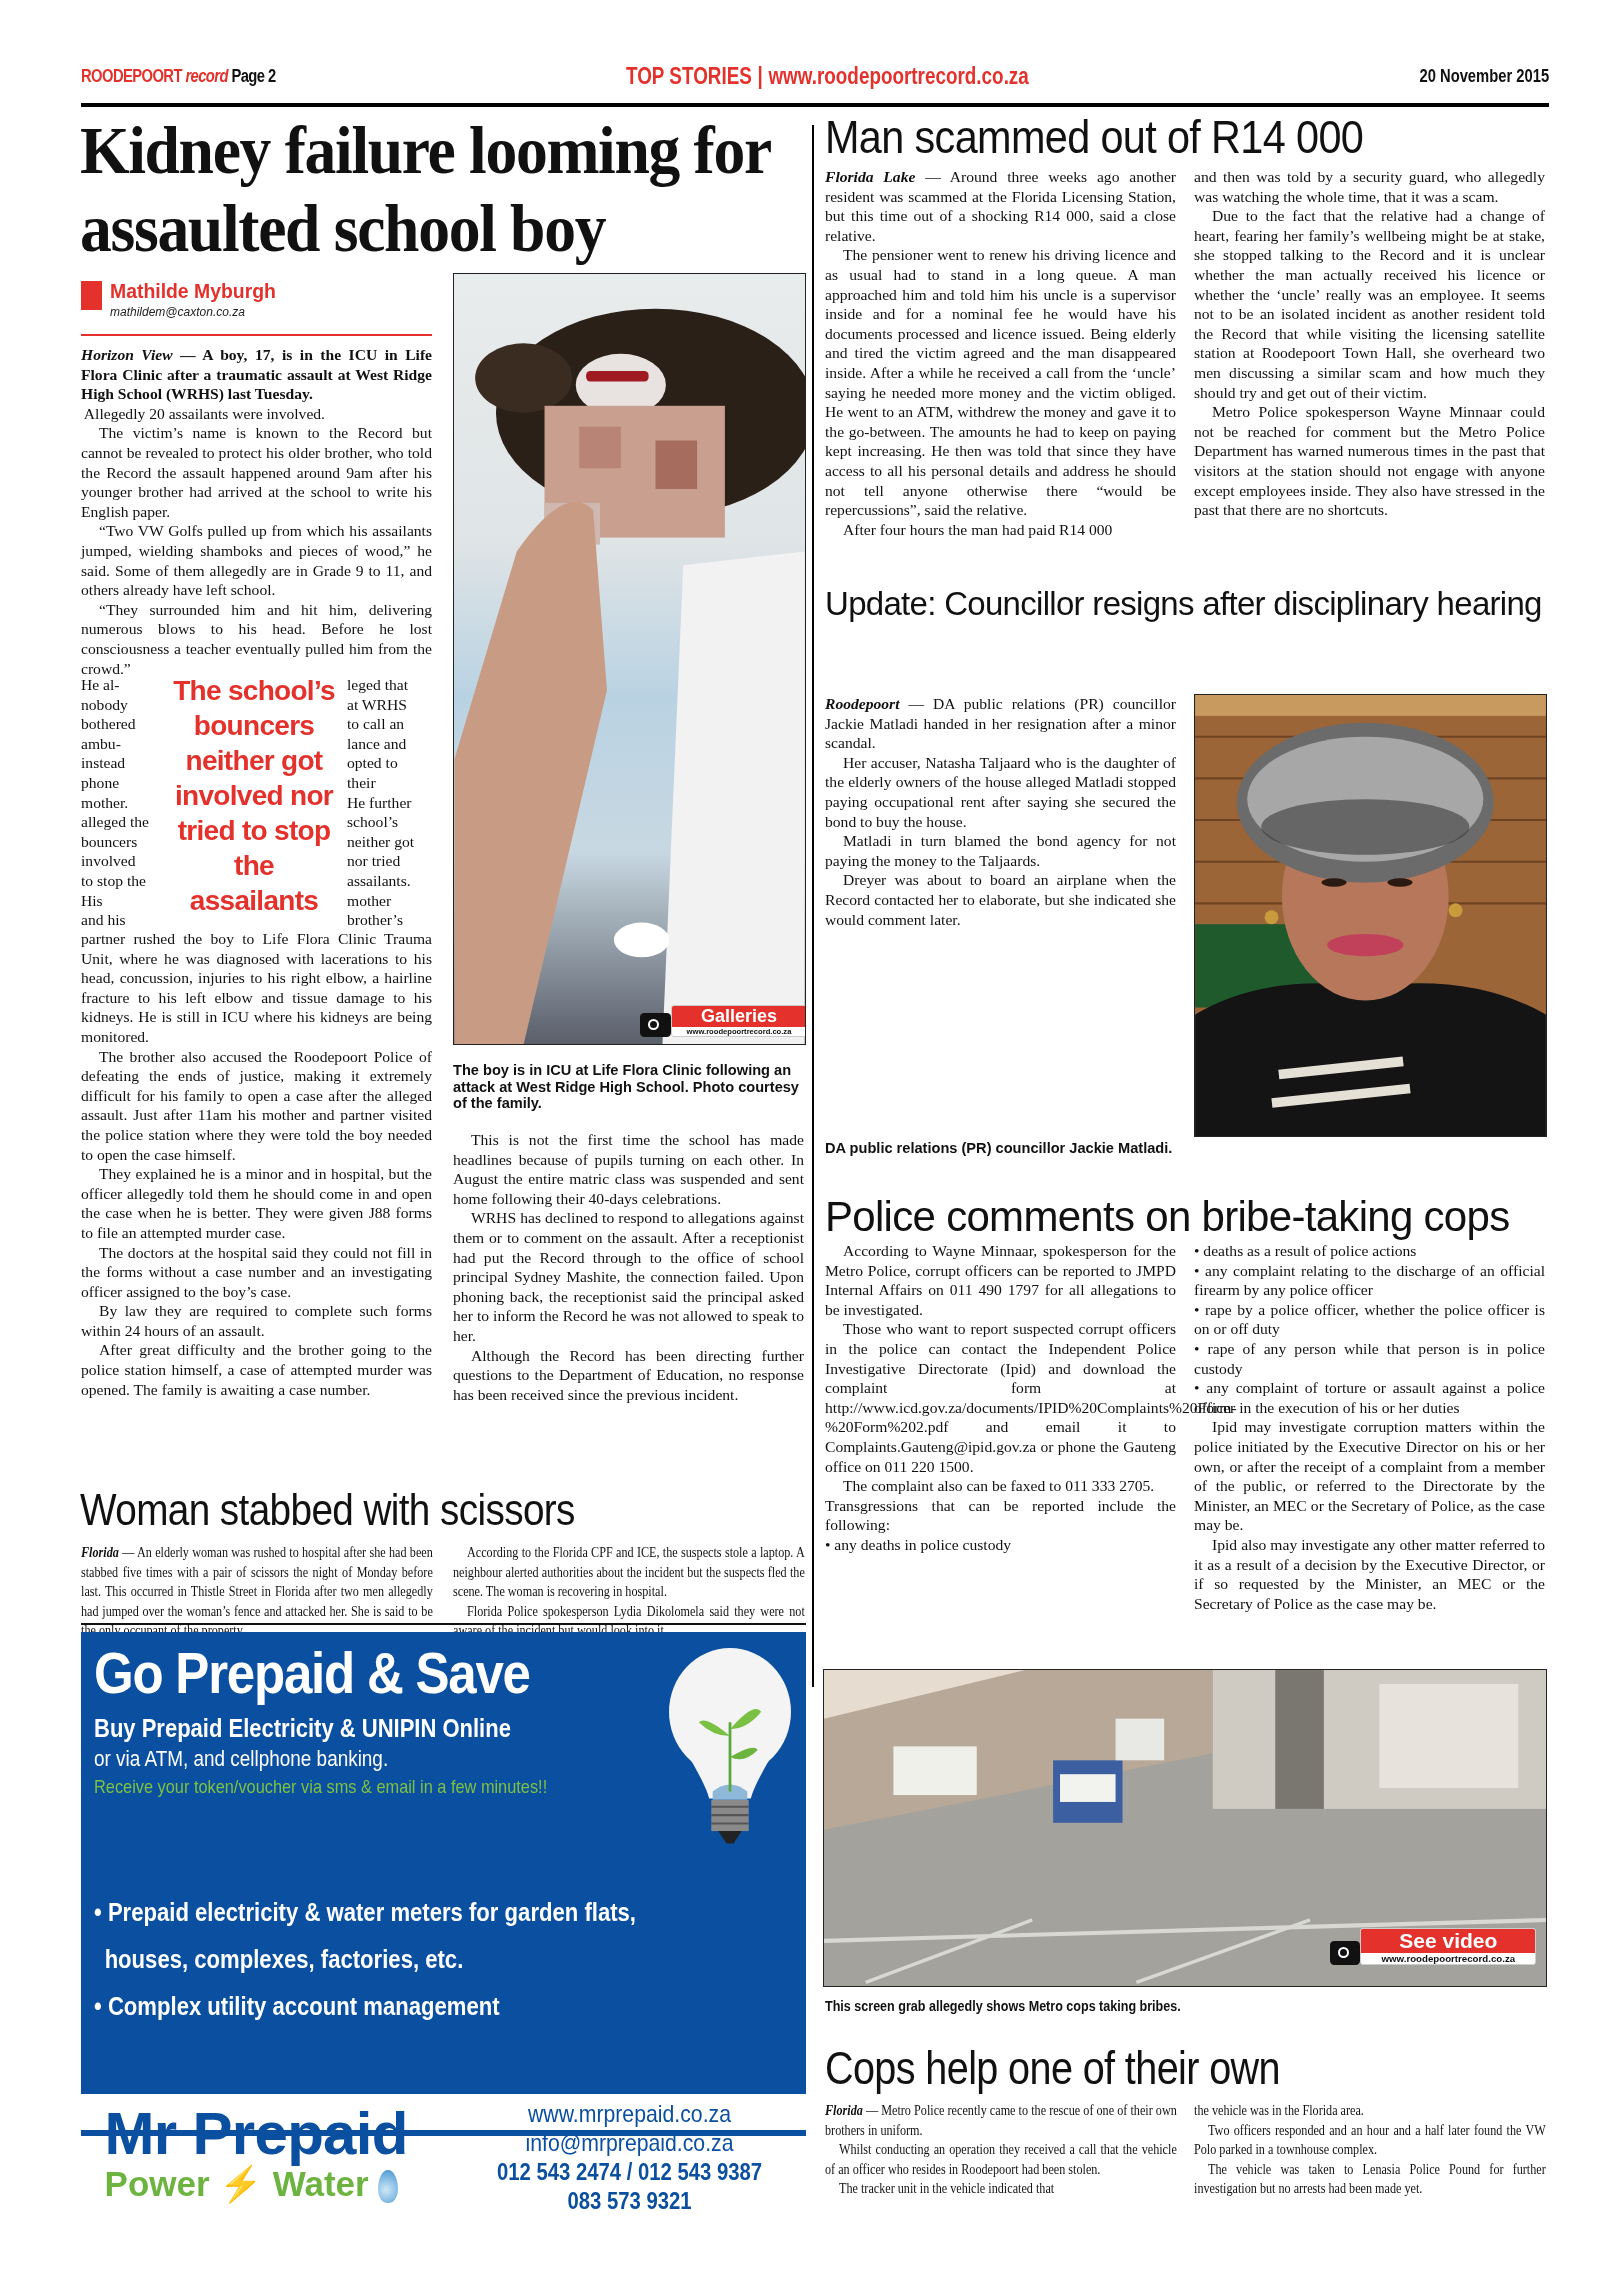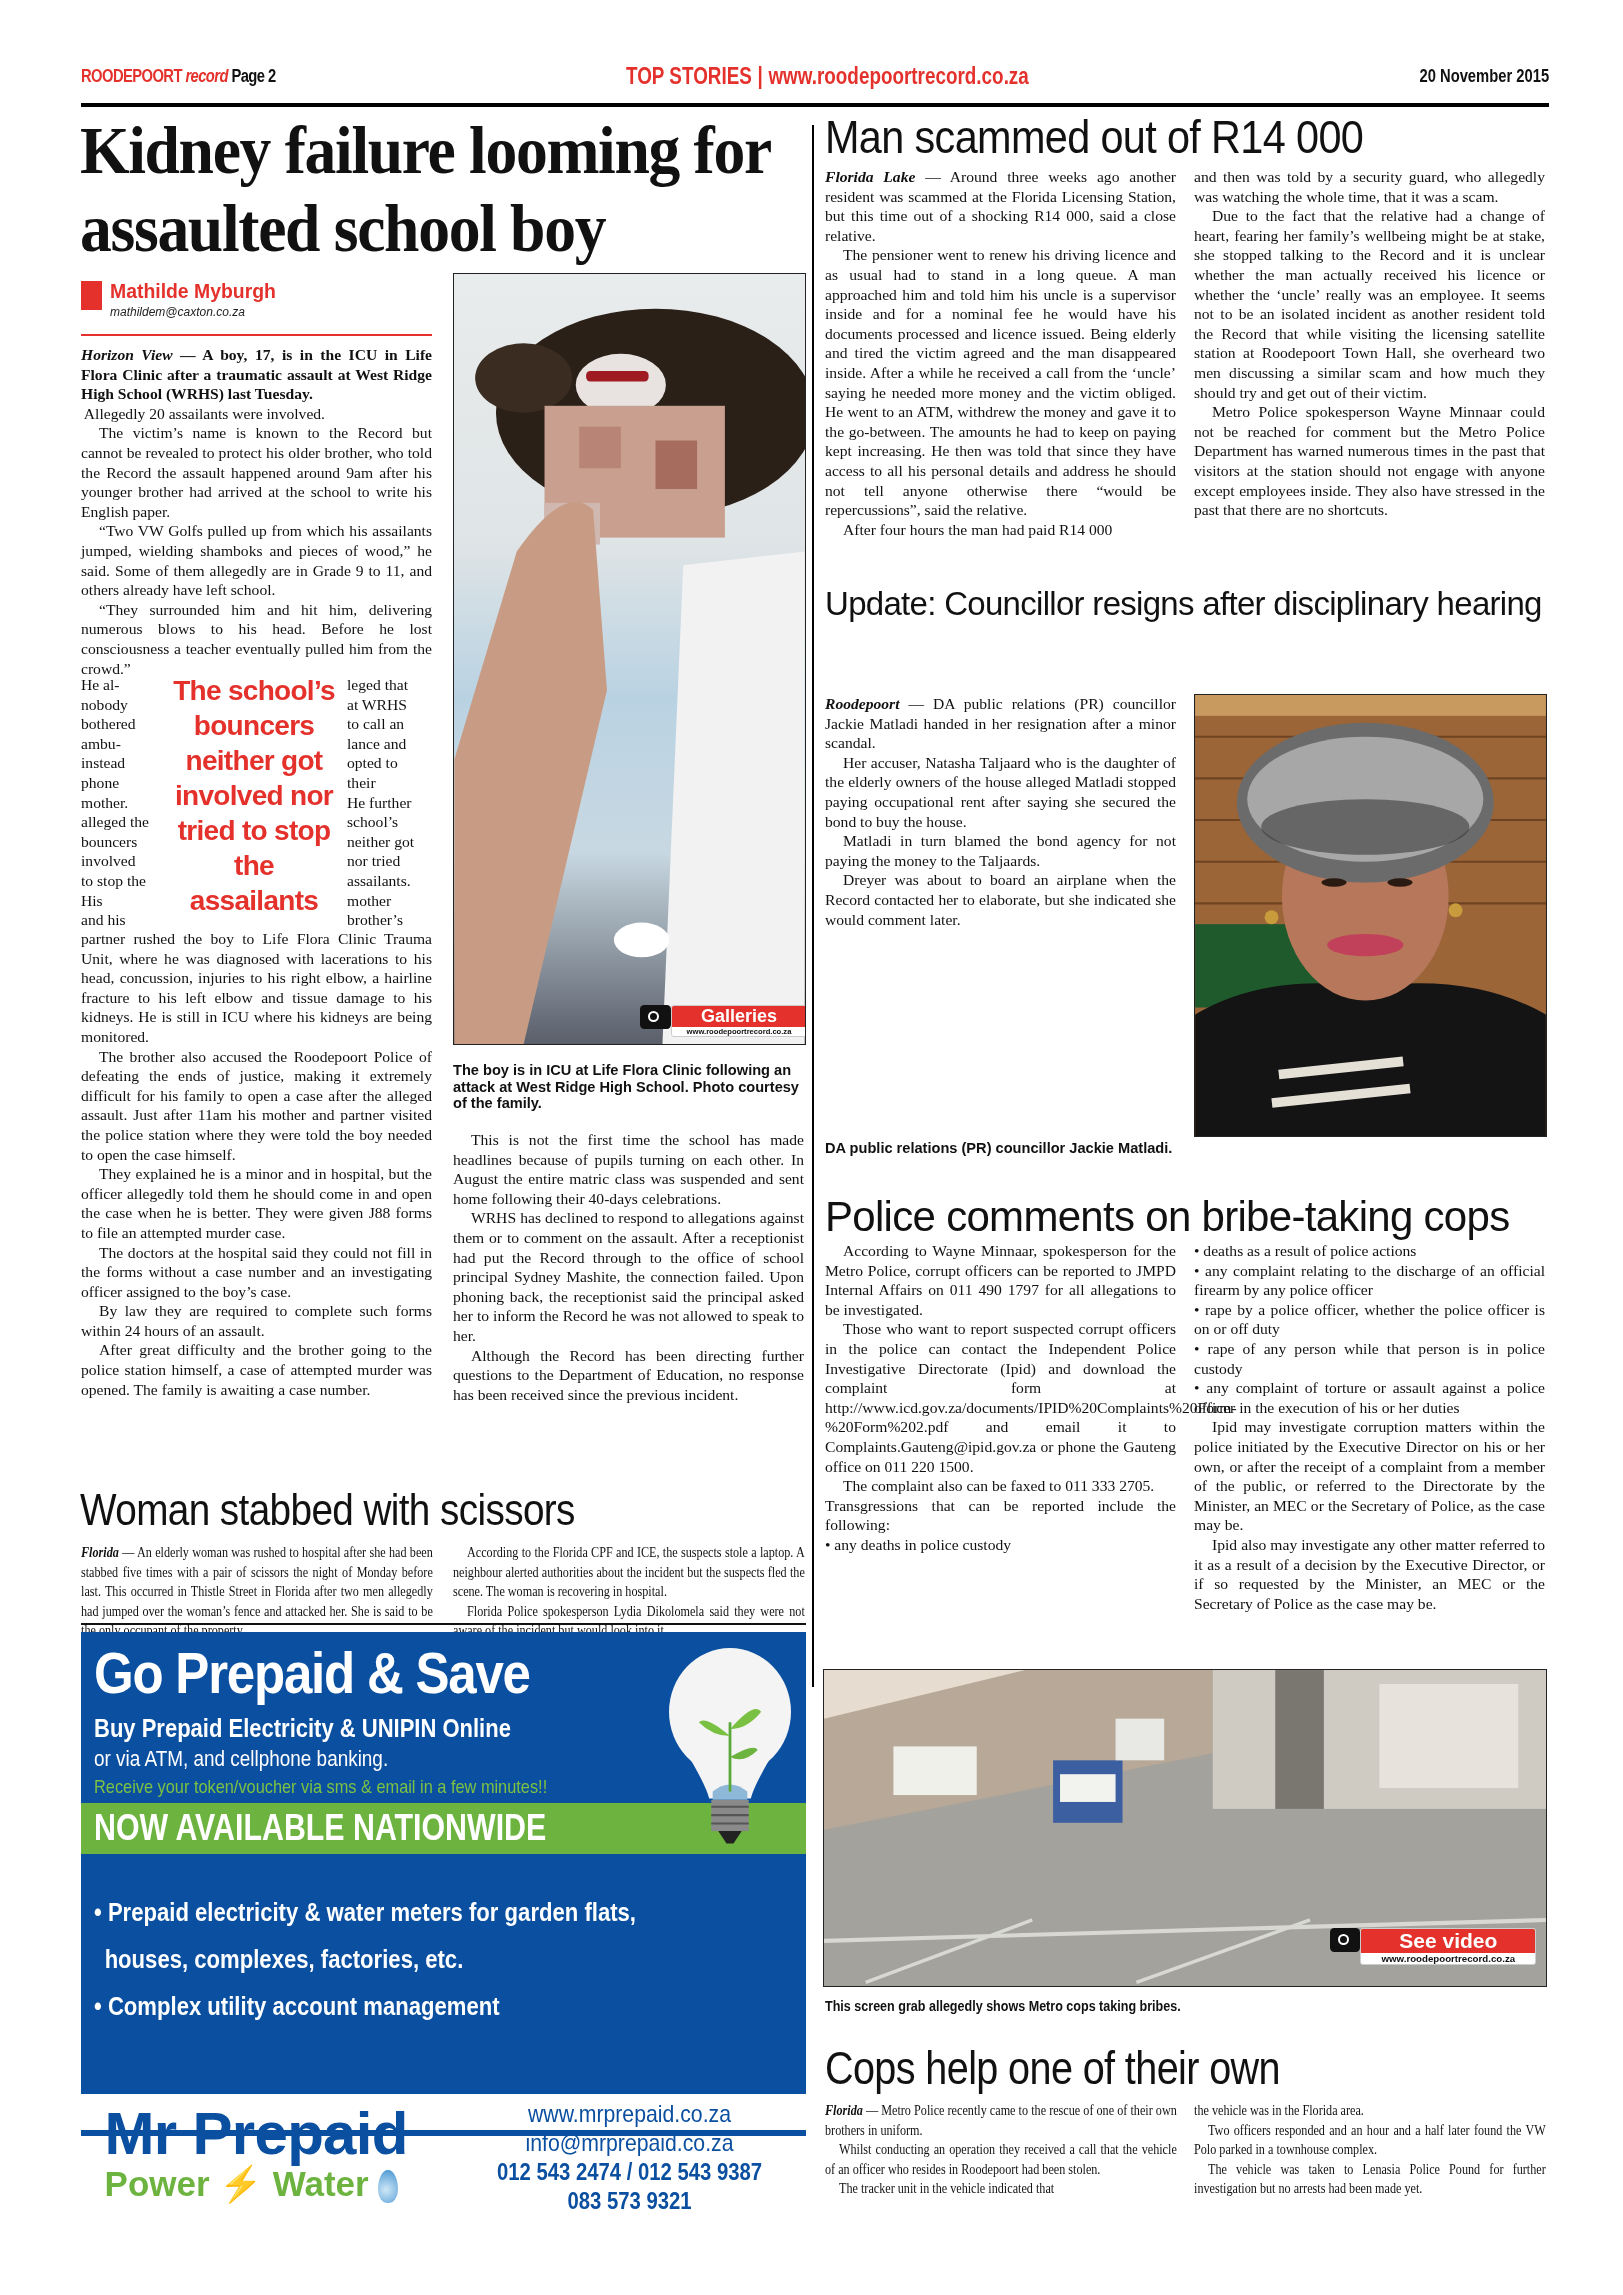--- a/index.html
+++ b/index.html
@@ -32,21 +32,21 @@
   .body-text p { margin: 0; text-indent: 18px; }
   .body-text p.noind { text-indent: 0; }
   .body-text .dateline { font-style: italic; font-weight: bold; }
   .lead-bold { font-weight: bold; }
 
   .pull-quote { font-family: "Liberation Sans", sans-serif; font-weight: bold; color: #e4312b; font-size: 28px; line-height: 35px; text-align: center; letter-spacing: -0.7px; }
 
   .photo { overflow: hidden; border: 1.4px solid #222; }
   .caption-bold { font-family: "Liberation Sans", sans-serif; font-weight: bold; font-size: 14.6px; line-height: 16.7px; color: #111; }
 
-  .badge { position: absolute; display: flex; align-items: flex-start; }
+  .badge { position: absolute; display: flex; align-items: flex-end; }
   .badge .cam { width: 30.5px; height: 23.6px; background: #111; border-radius: 4.2px; position: relative; }
   .badge .cam::after { content: ""; position: absolute; left: 8.3px; top: 5.6px; width: 11px; height: 11px; border-radius: 50%; border: 2.1px solid #fff; box-sizing: border-box; }
   .badge .box { border-radius: 2.8px; overflow: hidden; border: 1.4px solid #ccc; background: #fff; }
   .badge .top { background: #e4312b; color: #fff; font-family: "Liberation Sans", sans-serif; font-weight: bold; text-align: center; }
   .badge .bot { color: #111; font-family: "Liberation Sans", sans-serif; font-weight: bold; text-align: center; font-size: 7.6px; }
 
   .headline-grotesk { font-family: "Liberation Sans", sans-serif; font-weight: normal; color: #111; letter-spacing: -0.7px; }
 
   
   .ad { top: 1623px; left: 81px; width: 725px; height: 507px; border-top: 2.8px solid #111; }
@@ -183,23 +183,20 @@
   <p>According to the Florida CPF and ICE, the suspects stole a laptop. A neighbour alerted authorities about the incident but the suspects fled the scene. The woman is recovering in hospital.</p>
   <p>Florida Police spokesperson Lydia Dikolomela said they were not aware of the incident but would look into it.</p>
 </div>
 
 <div class="abs ad">
   <div class="ad-blue">
     <div class="ad-title">Go Prepaid &amp; Save</div>
     <div class="ad-sub1">Buy Prepaid Electricity &amp; UNIPIN Online</div>
     <div class="ad-sub2">or via ATM, and cellphone banking.</div>
     <div class="ad-sub3">Receive your token/voucher via sms &amp; email in a few minutes!!</div>
-    <div class="ad-green">
-        <span>NOW AVAILABLE NATIONWIDE</span>
-      </div>
     <svg class="bulb" viewBox="0 0 190 290">
       <ellipse cx="95" cy="95" rx="88" ry="92" fill="#f4f4f4"></ellipse>
       <path d="M 30 150 Q 60 200 65 220 L 125 220 Q 130 200 160 150 Z" fill="#f4f4f4"></path>
       <path d="M 70 210 Q 95 190 120 210 L 120 222 L 70 222 Z" fill="#8fb8d8"></path>
       <rect x="68" y="222" width="54" height="45" fill="#8a8a8a"></rect>
       <line x1="68" y1="232" x2="122" y2="232" stroke="#555" stroke-width="3"></line>
       <line x1="68" y1="244" x2="122" y2="244" stroke="#555" stroke-width="3"></line>
       <line x1="68" y1="256" x2="122" y2="256" stroke="#555" stroke-width="3"></line>
       <path d="M 78 267 L 112 267 L 100 285 L 90 285 Z" fill="#222"></path>
       <path d="M 95 210 L 95 110" stroke="#5aa83a" stroke-width="4"></path>

